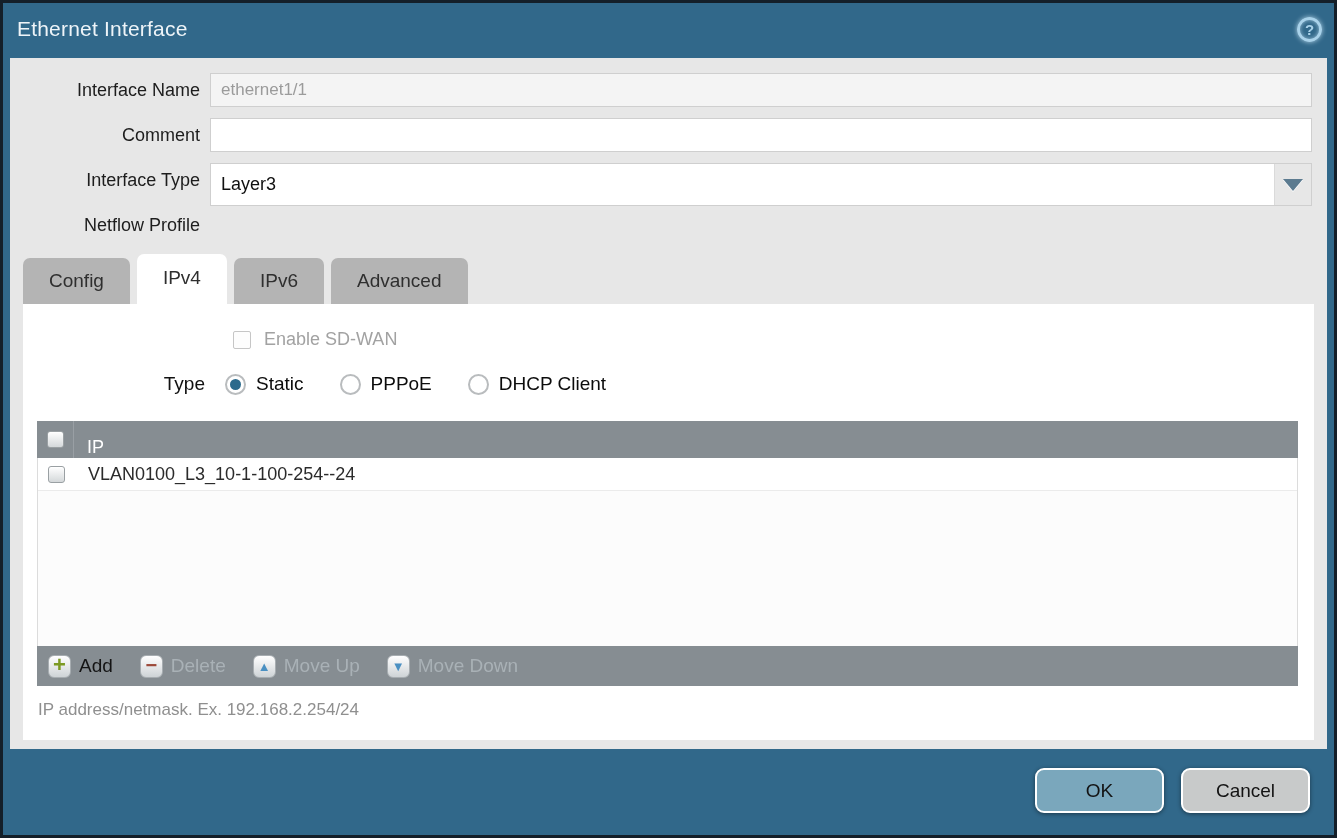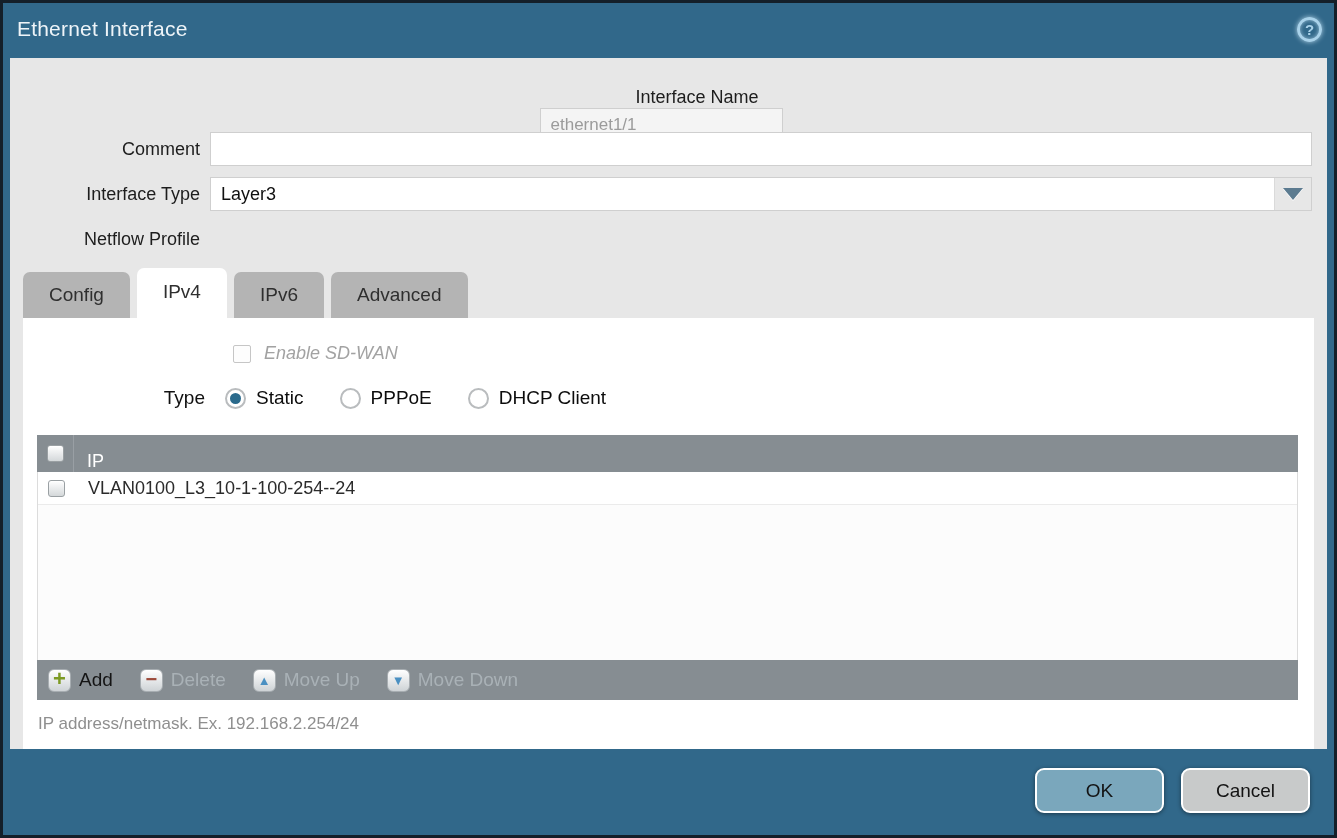--- a/index.html
+++ b/index.html
@@ -23,47 +23,47 @@
   }
 
   
   .content {
     position:absolute; left:7px; right:7px; top:55px; bottom:86px;
     background:#e7e7e7; overflow:hidden;
   }
 
   
   .form-row { display:flex; align-items:center; height:34px; margin-top:11px; }
-  .form-row:first-child { margin-top:29px;flex-direction:column; }
+  .form-row:first-child { margin-top:15px; }
   .form-label { width:200px; flex:none; text-align:right; padding-right:10px; font-size:18px; color:#1d1d1d; }
   .form-field { flex:1; height:34px; margin-right:15px; position:relative; }
   .tf {
     width:100%; height:34px; border:1px solid #cfcfcf; background:#fff;
     font:17px "Liberation Sans", sans-serif; color:#222; padding:0 10px; outline:none;
   }
   .tf[disabled] { background:#f4f4f4; color:#9b9b9b; }
-  .combo { display:flex; height:34px; border:1px solid #cfcfcf; background:#fff; cursor:pointer; }
+  .combo { display:flex; height:43px; border:1px solid #cfcfcf; background:#fff; cursor:pointer; }
   .combo-text { flex:1; display:flex; align-items:center; padding:0 10px; font-size:18px; color:#101010; }
   .combo-btn { width:37px; flex:none; background:#e7e7e7; border-left:1px solid #dadada;
                display:flex; align-items:center; justify-content:center; }
   .tri-down { width:0; height:0; border-left:10px solid transparent; border-right:10px solid transparent;
               border-top:12px solid #5c7b90; filter:drop-shadow(0 1px 0 #ffffff); }
 
   
   .tabs { display:flex; gap:7px; padding-left:13px; margin-top:12px; height:50px; align-items:flex-end; }
   .tab {
     background:#b4b4b4; color:#2f2f2f; font-size:19px; padding:0 26px; height:46px;
     line-height:46px; border-radius:7px 7px 0 0; cursor:pointer; white-space:nowrap;
   }
   .tab.active { background:#ffffff; height:50px; line-height:48px; }
 
   
   .panel { margin:0 13px; background:#ffffff; height:436px; position:relative; }
 
-  .sdwan-row { display:flex; align-items:center; padding-top:25px; margin-left:210px;font-style:italic; }
+  .sdwan-row { display:flex; align-items:center; padding-top:25px; margin-left:210px; }
   .checkbox {
     width:18px; height:18px; border:1px solid #c6c6c6; background:#fdfdfd; border-radius:2px; flex:none;
   }
   .sdwan-label { margin-left:13px; font-size:18px; color:#a2a2a2; }
 
   .type-row { display:flex; align-items:center; margin-top:23px; }
   .type-label { width:190px; flex:none; text-align:right; padding-right:8px; font-size:19px; color:#111; }
   .radio {
     width:21px; height:21px; border-radius:50%; border:2px solid #b9bcbe; background:#fff;
     display:flex; align-items:center; justify-content:center; margin-left:12px; flex:none; cursor:pointer;

